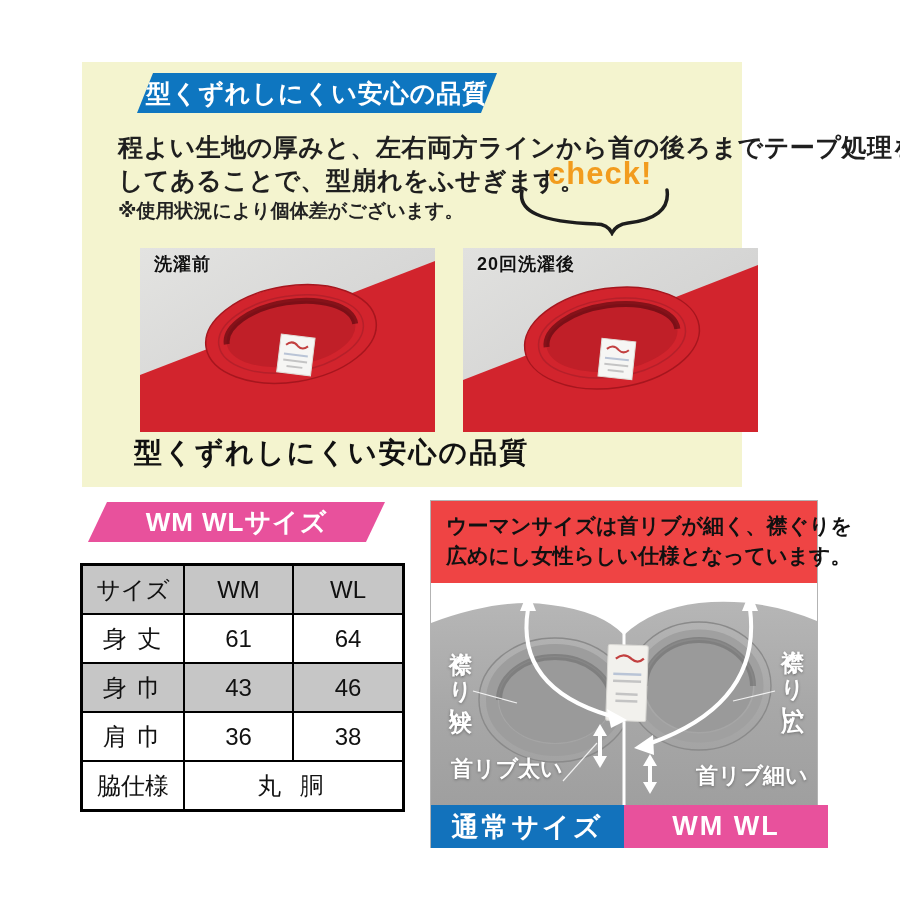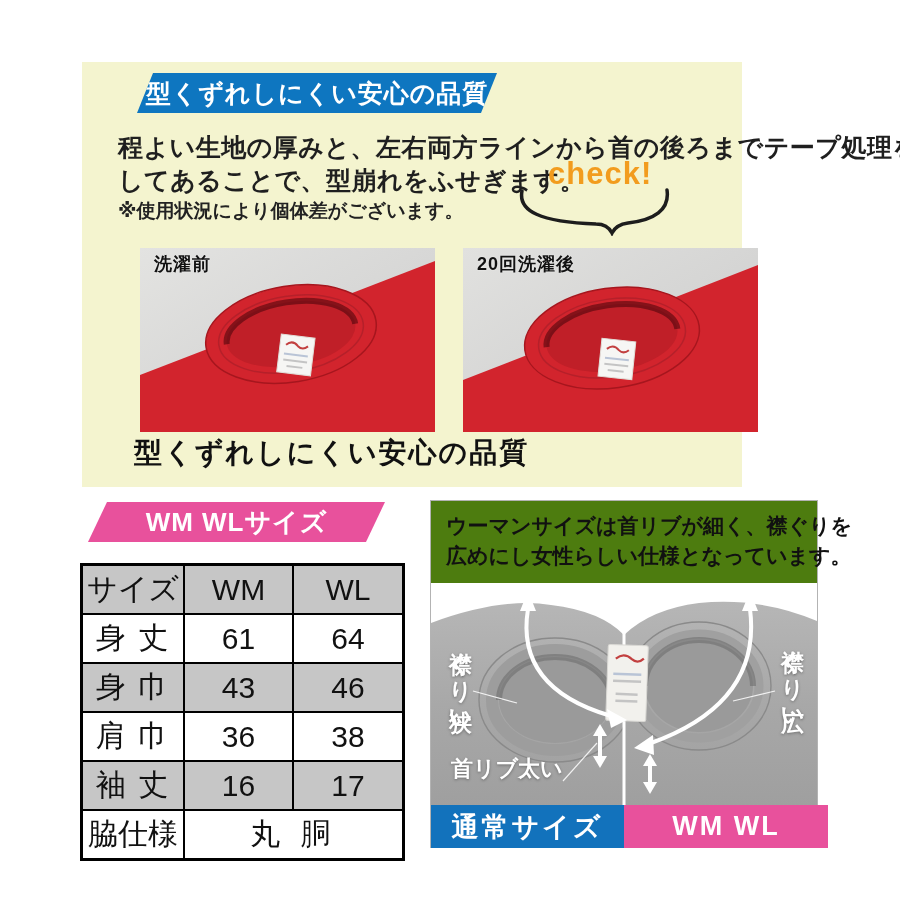--- a/index.html
+++ b/index.html
@@ -33,30 +33,30 @@
     display:flex;align-items:center;justify-content:center;
     color:#fff;font-weight:bold;font-size:26px;letter-spacing:1px;
   }
 
   
   .size-table-wrap{left:80px;top:563px;}
   table.size{border-collapse:collapse;table-layout:fixed;background:#fff;}
   table.size{border:3px solid #000;}
   table.size th,table.size td{
     border:2px solid #000;height:47px;text-align:center;vertical-align:middle;
-    font-size:30px;font-weight:normal;color:#111;padding:0;
+    font-size:24px;font-weight:normal;color:#111;padding:0;
   }
   table.size .c1{width:100px;}
   table.size .c2{width:107px;}
   table.size .c3{width:108px;}
   table.size tr.gray td,table.size tr.gray th{background:#c6c6c6;}
   table.size td.lbl{letter-spacing:2px;}
 
   
-  .woman-box{left:430px;top:500px;width:388px;height:348px;background:#4d7c0f;border:1px solid #b3b3b3;box-sizing:border-box;}
+  .woman-box{left:430px;top:500px;width:388px;height:348px;background:#ef4444;border:1px solid #b3b3b3;box-sizing:border-box;}
   .w-desc{left:15px;font-size:21px;font-weight:bold;color:#111;white-space:nowrap;letter-spacing:0px;}
   .w-desc1{top:11px;}
   .w-desc2{top:41px;}
   .gray-photo{left:0px;top:82px;width:386px;height:223px;}
   .v-label{writing-mode:vertical-rl;text-orientation:upright;color:#fff;font-weight:bold;font-size:23px;
            letter-spacing:2px;text-shadow:0 1px 3px rgba(0,0,0,.35);}
   .v-left{left:15px;top:133px;}
   .v-right{left:347px;top:131px;}
   .rib-label{color:#fff;font-weight:bold;font-size:22px;text-shadow:0 1px 3px rgba(0,0,0,.35);white-space:nowrap;}
   .rib-left{left:20px;top:253px;}
@@ -159,25 +159,20 @@
       <tr class="gray">
         <td class="c1 lbl">身 巾</td>
         <td class="c2">43</td>
         <td class="c3">46</td>
       </tr>
       <tr>
         <td class="c1 lbl">肩 巾</td>
         <td class="c2">36</td>
         <td class="c3">38</td>
       </tr>
-      <tr class="gray">
-        <td class="c1 lbl">袖 丈</td>
-        <td class="c2">16</td>
-        <td class="c3">17</td>
-      </tr>
       <tr>
         <td class="c1">脇仕様</td>
         <td colspan="2" style="letter-spacing:6px;">丸 胴</td>
       </tr>
     </tbody>
       </table>
   </div>
 
   <div class="abs woman-box">
     <div class="abs w-desc w-desc1">ウーマンサイズは首リブが細く、襟ぐりを</div>
@@ -245,20 +240,21 @@
       <g fill="#ffffff">
         <rect x="217" y="180" width="4" height="22" rx="1"></rect>
         <polygon points="219,171 212,183 226,183"></polygon>
         <polygon points="219,211 212,199 226,199"></polygon>
       </g>
     </svg>
 
     <div class="abs v-label v-left">襟ぐり狭い</div>
     <div class="abs v-label v-right">襟ぐり広い</div>
     <div class="abs rib-label rib-left">首リブ太い</div>
+    <div class="abs rib-label rib-right">首リブ細い</div>
 
     <div class="abs w-banner w-banner-left">
       <span>通常サイズ</span>
     </div>
     <div class="abs w-banner w-banner-right">
       <span>WM WL</span>
     </div>
   </div>
 
 </div>

